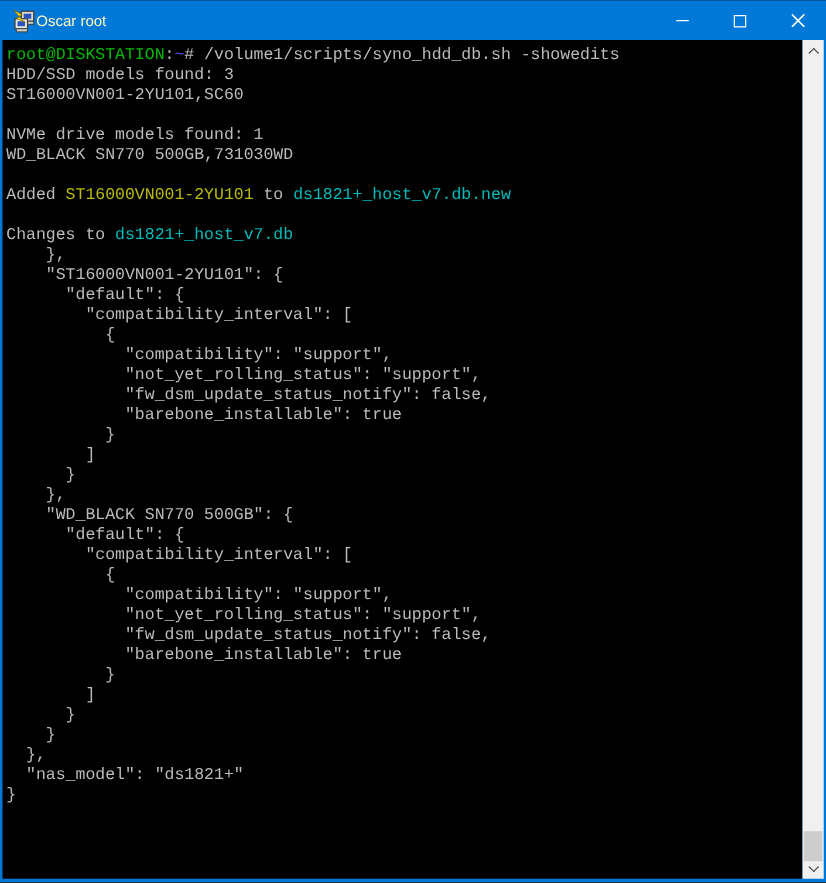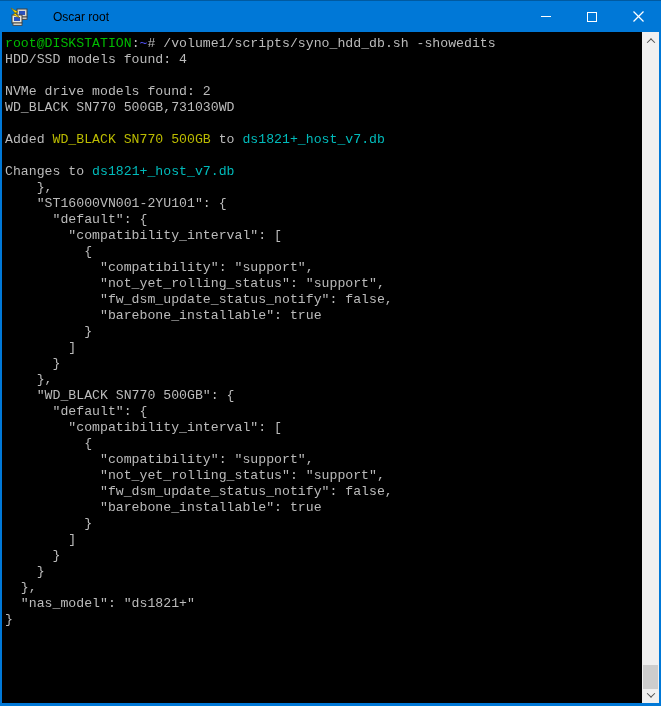--- a/index.html
+++ b/index.html
@@ -12,22 +12,22 @@
     font-family:"Liberation Sans", sans-serif;
   }
   .titlebar {
     height:31px; flex:none;
     display:flex; align-items:center;
     background: var(--accent);
     color:#fff;
   }
   .title-icon { width:20px; height:20px; margin-left:9px; flex:none; }
   .title-text {
-    margin-left:24px; flex:1;
-    font-size:12px; color:#000000;
+    margin-left:0; flex:1;
+    font-size:12px; color:#fef9c3;
     white-space:nowrap; overflow:hidden;
   }
   .caption-buttons { display:flex; height:100%; flex:none; }
   .caption-btn {
     width:46px; height:100%;
     display:flex; align-items:center; justify-content:center;
     cursor:default;
   }
   .glyph-min { width:10px; height:1px; background:#fff; }
   .glyph-max { width:10px; height:10px; border:1px solid #fff; }
@@ -98,26 +98,27 @@
           <line x1="0.5" y1="0.5" x2="10.5" y2="10.5" stroke="#ffffff" stroke-width="1.2"></line>
           <line x1="10.5" y1="0.5" x2="0.5" y2="10.5" stroke="#ffffff" stroke-width="1.2"></line>
         </svg>
       </div>
     </div>
   </div>
 
   <div class="content">
     <div class="terminal">
         <div class="t-line"><span style="color: rgb(0, 187, 0);">root@DISKSTATION</span><span style="color: rgb(187, 187, 187);">:</span><span style="color: rgb(85, 85, 255);">~</span><span style="color: rgb(187, 187, 187);"># /volume1/scripts/syno_hdd_db.sh -showedits</span></div>
-        <div class="t-line"><span style="color: rgb(187, 187, 187);">HDD/SSD models found: 4</span></div>
+        <div class="t-line"><span style="color: rgb(187, 187, 187);">HDD/SSD models found: 3</span></div>
+        <div class="t-line"><span style="color: rgb(187, 187, 187);">ST16000VN001-2YU101,SC60</span></div>
         <div class="t-line"></div>
-        <div class="t-line"><span style="color: rgb(187, 187, 187);">NVMe drive models found: 2</span></div>
+        <div class="t-line"><span style="color: rgb(187, 187, 187);">NVMe drive models found: 1</span></div>
         <div class="t-line"><span style="color: rgb(187, 187, 187);">WD_BLACK SN770 500GB,731030WD</span></div>
         <div class="t-line"></div>
-        <div class="t-line"><span style="color: rgb(187, 187, 187);">Added </span><span style="color: rgb(187, 187, 0);">WD_BLACK SN770 500GB</span><span style="color: rgb(187, 187, 187);"> to </span><span style="color: rgb(0, 187, 187);">ds1821+_host_v7.db</span></div>
+        <div class="t-line"><span style="color: rgb(187, 187, 187);">Added </span><span style="color: rgb(187, 187, 0);">ST16000VN001-2YU101</span><span style="color: rgb(187, 187, 187);"> to </span><span style="color: rgb(0, 187, 187);">ds1821+_host_v7.db.new</span></div>
         <div class="t-line"></div>
         <div class="t-line"><span style="color: rgb(187, 187, 187);">Changes to </span><span style="color: rgb(0, 187, 187);">ds1821+_host_v7.db</span></div>
         <div class="t-line"><span style="color: rgb(187, 187, 187);">    },</span></div>
         <div class="t-line"><span style="color: rgb(187, 187, 187);">    "ST16000VN001-2YU101": {</span></div>
         <div class="t-line"><span style="color: rgb(187, 187, 187);">      "default": {</span></div>
         <div class="t-line"><span style="color: rgb(187, 187, 187);">        "compatibility_interval": [</span></div>
         <div class="t-line"><span style="color: rgb(187, 187, 187);">          {</span></div>
         <div class="t-line"><span style="color: rgb(187, 187, 187);">            "compatibility": "support",</span></div>
         <div class="t-line"><span style="color: rgb(187, 187, 187);">            "not_yet_rolling_status": "support",</span></div>
         <div class="t-line"><span style="color: rgb(187, 187, 187);">            "fw_dsm_update_status_notify": false,</span></div>

